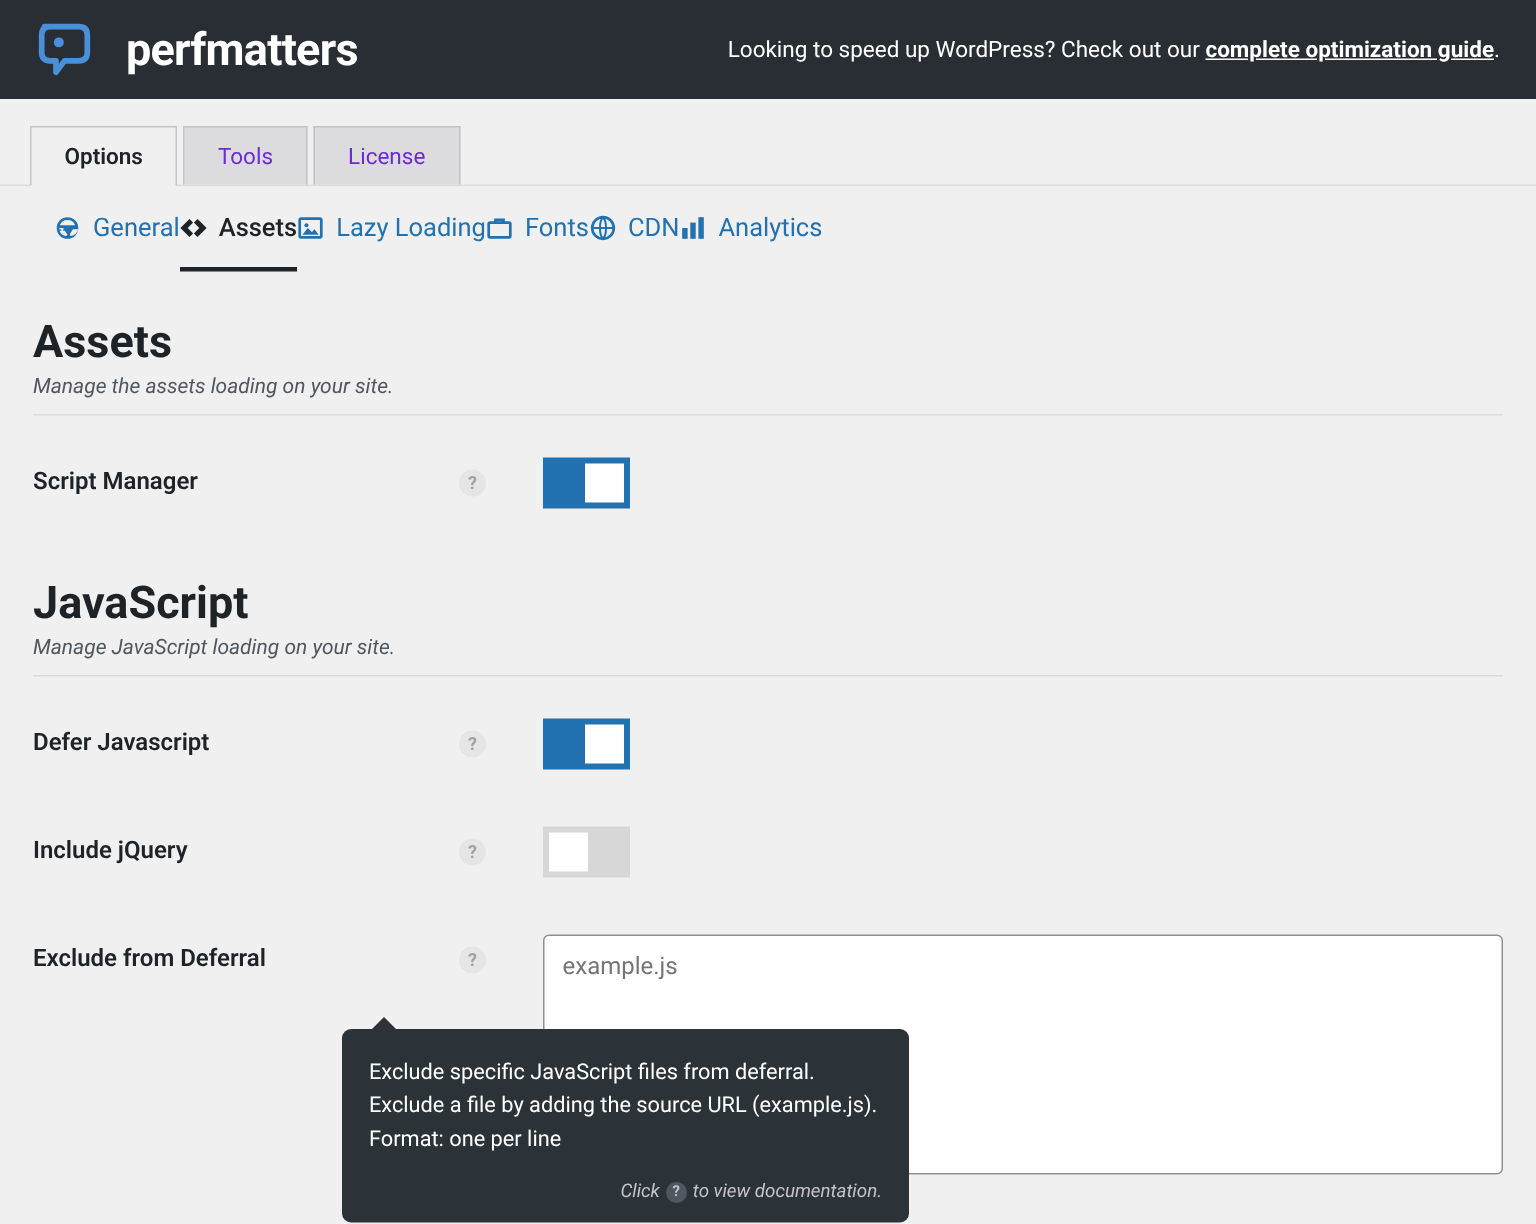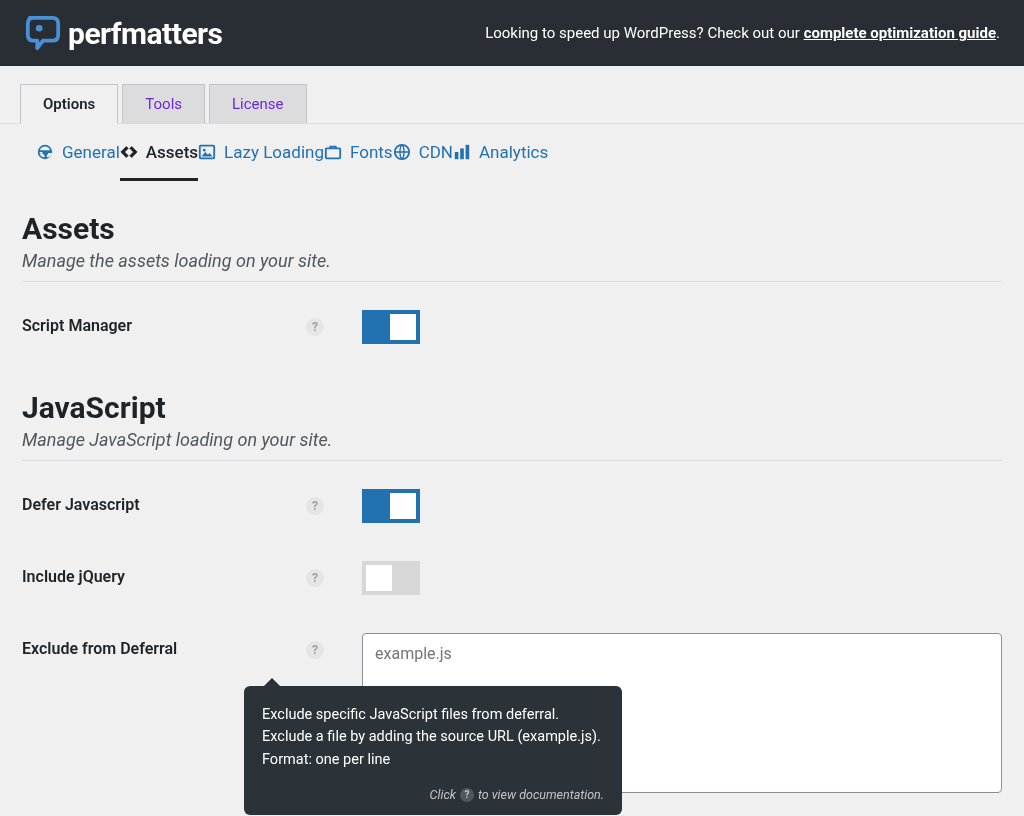--- a/index.html
+++ b/index.html
@@ -10,21 +10,21 @@
     background: #282e34;
     height: 66px;
     display: flex;
     align-items: center;
     justify-content: space-between;
     padding: 0 24px 0 24px;
   }
   .brand {
     display: flex;
     align-items: center;
-    gap: 6px;
+    gap: 22px;
   }
   .brand-logo {
     width: 38px;
     height: 38px;
   }
   .brand-name {
     color: #fff;
     font-size: 30px;
     font-weight: 700;
     letter-spacing: -0.5px;
@@ -83,21 +83,21 @@
     color: #1d2327;
     border-bottom: 3px solid #1d2327;
     font-weight: 500;
   }
   .subnav-item .icon { width: 18px; height: 18px; display:inline-flex; align-items:center; justify-content:center;}
   .subnav-item.active .icon svg path, .subnav-item.active .icon svg rect, .subnav-item.active .icon svg circle { fill:#1d2327; stroke:#1d2327; }
 
   
   .content { padding: 30px 22px 0 22px; }
   .section-title { font-size: 30px; font-weight: 700; margin-bottom: 4px; }
-  .section-desc { font-style: italic; color: #50575e; font-size: 18px; margin-bottom: 10px;}
+  .section-desc { font-style: italic; color: #50575e; font-size: 14px; margin-bottom: 10px;}
   .section-hr { border: none; border-top: 1px solid #dcdcde; margin-bottom: 28px;}
 
   .field-row {
     display: flex;
     align-items: flex-start;
     margin-bottom: 38px;
     gap: 24px;
   }
   .field-label {
     width: 260px;
@@ -155,21 +155,21 @@
     font-size: 16px;
     color: #8c8f94;
     background:#fff;
     resize: none;
     font-family: inherit;
   }
 
   
   .tooltip {
     position: absolute;
-    left: 244px;
+    left: 228px;
     top: 686px;
     width: 378px;
     background: #2c3338;
     color: #fff;
     border-radius: 6px;
     padding: 18px 18px 10px 18px;
     font-size: 14.5px;
     line-height: 1.55;
     z-index: 50;
   }

